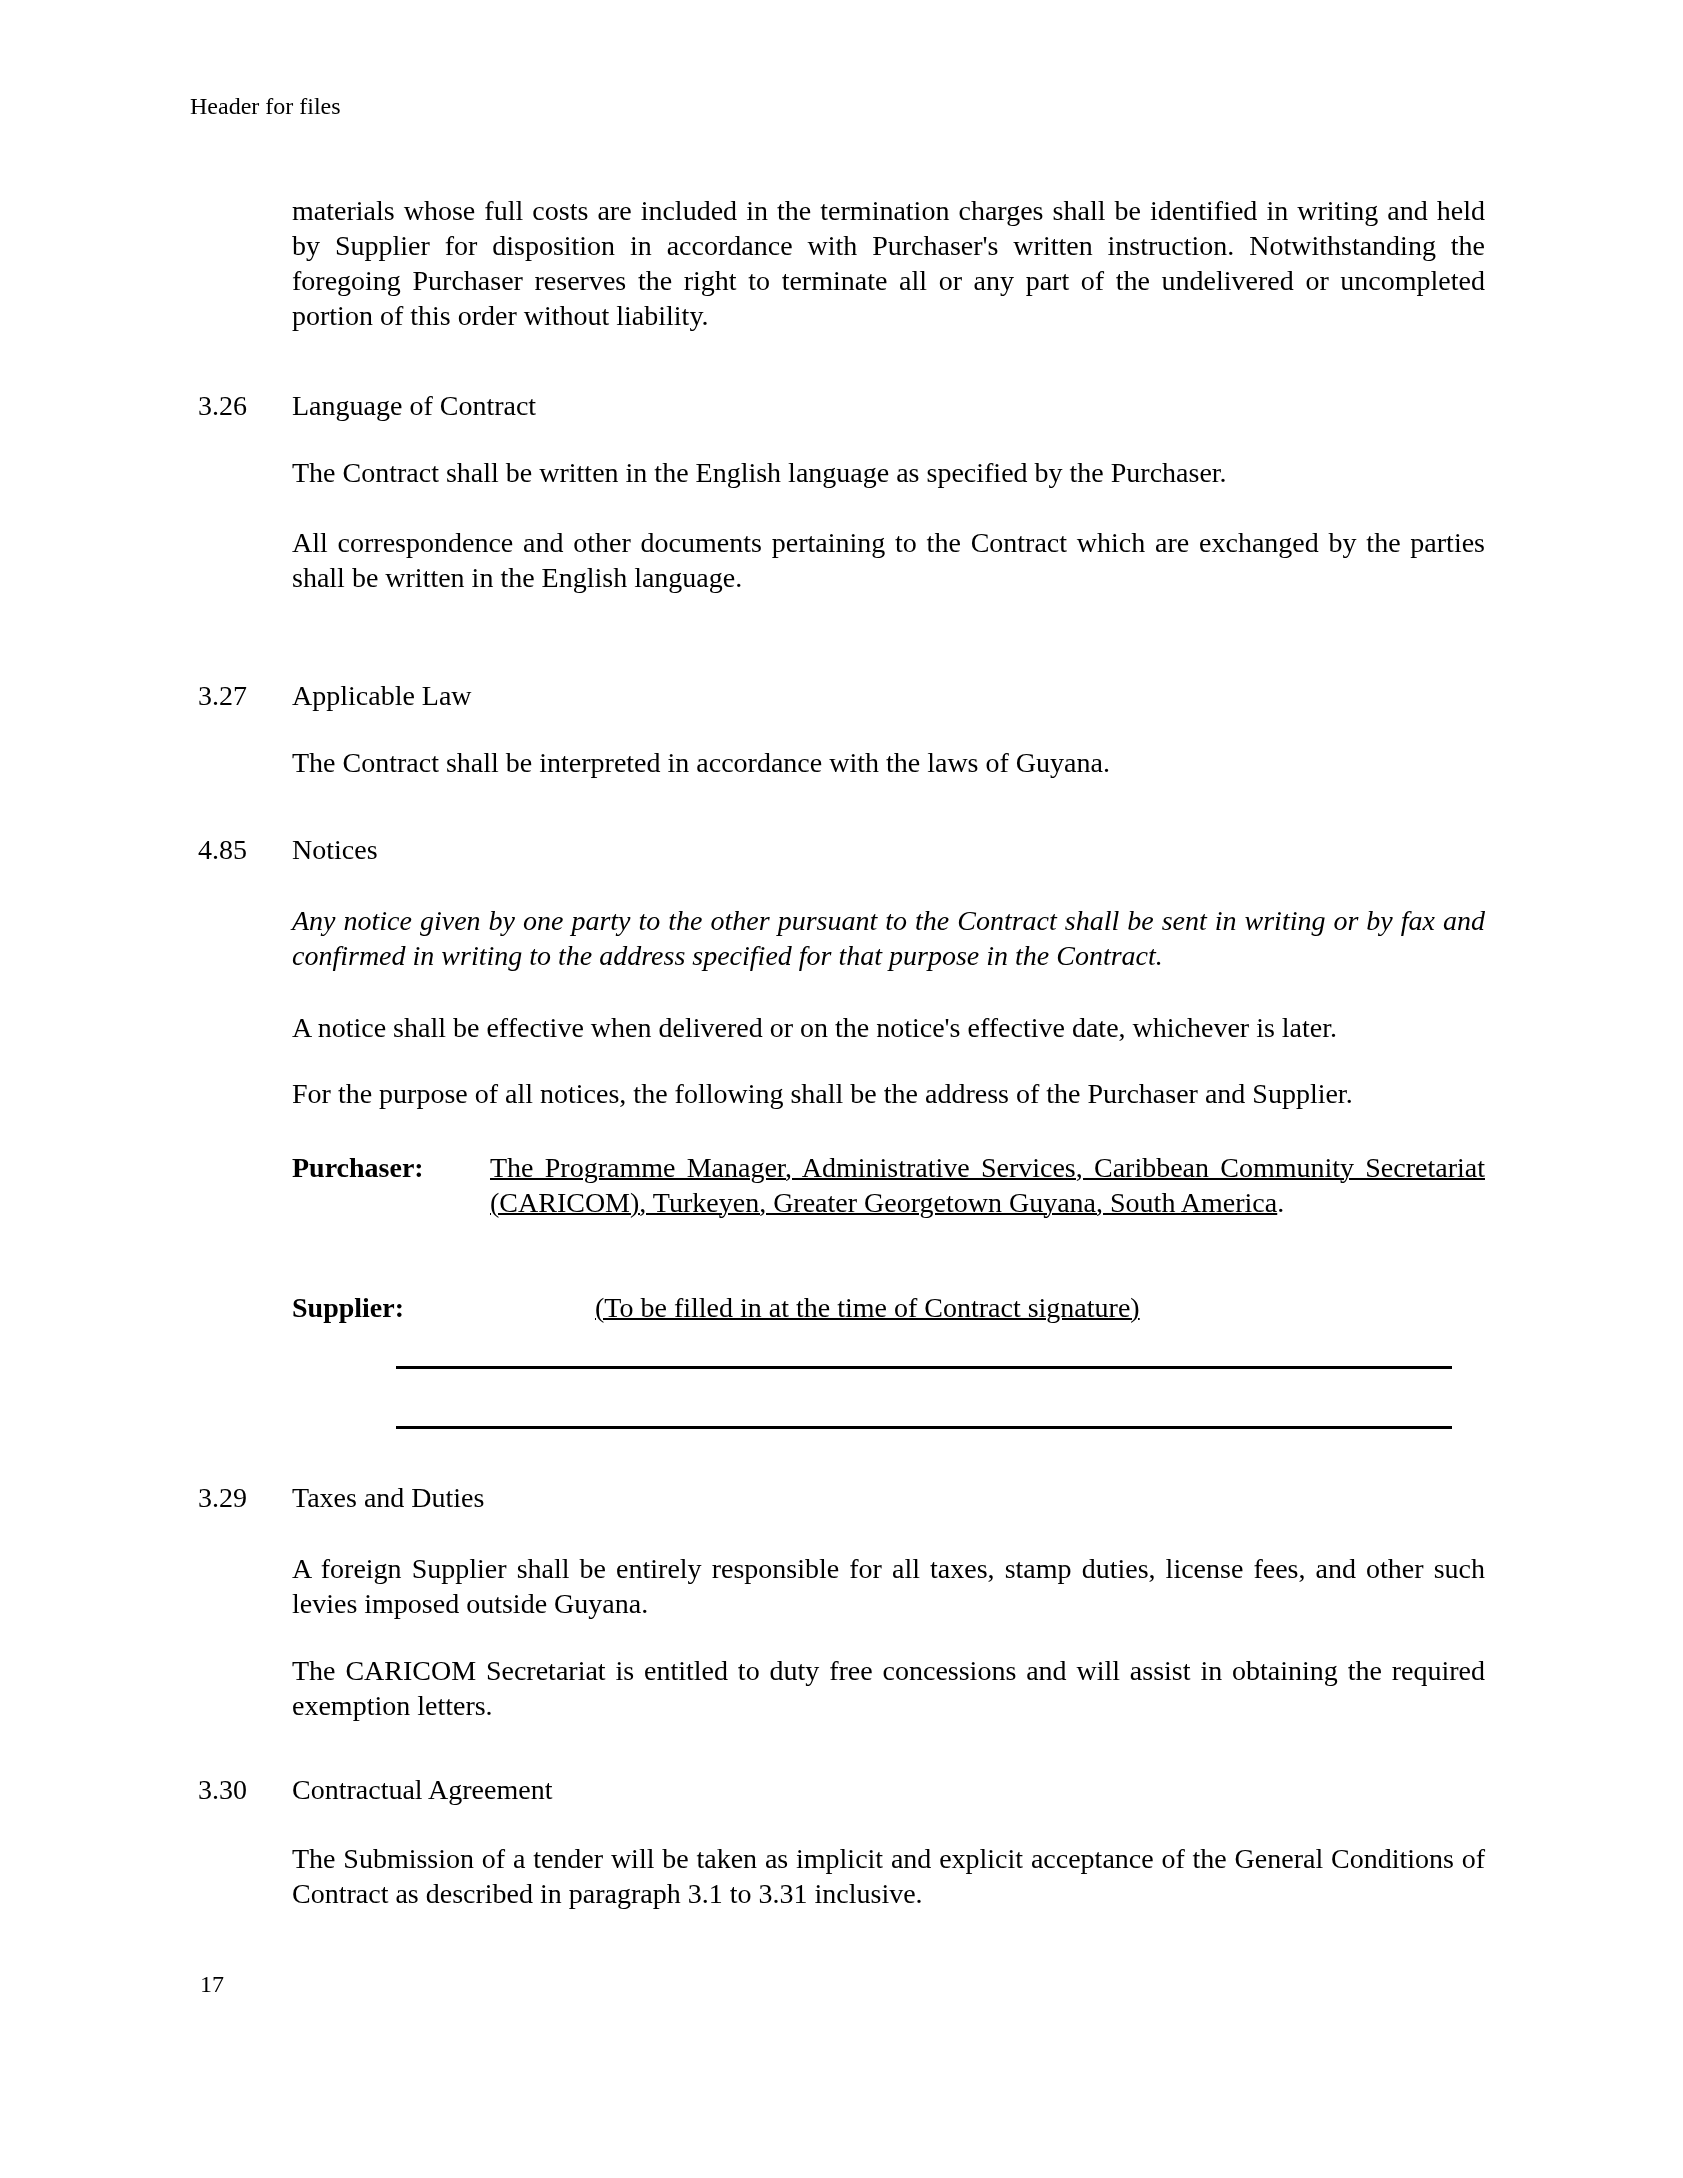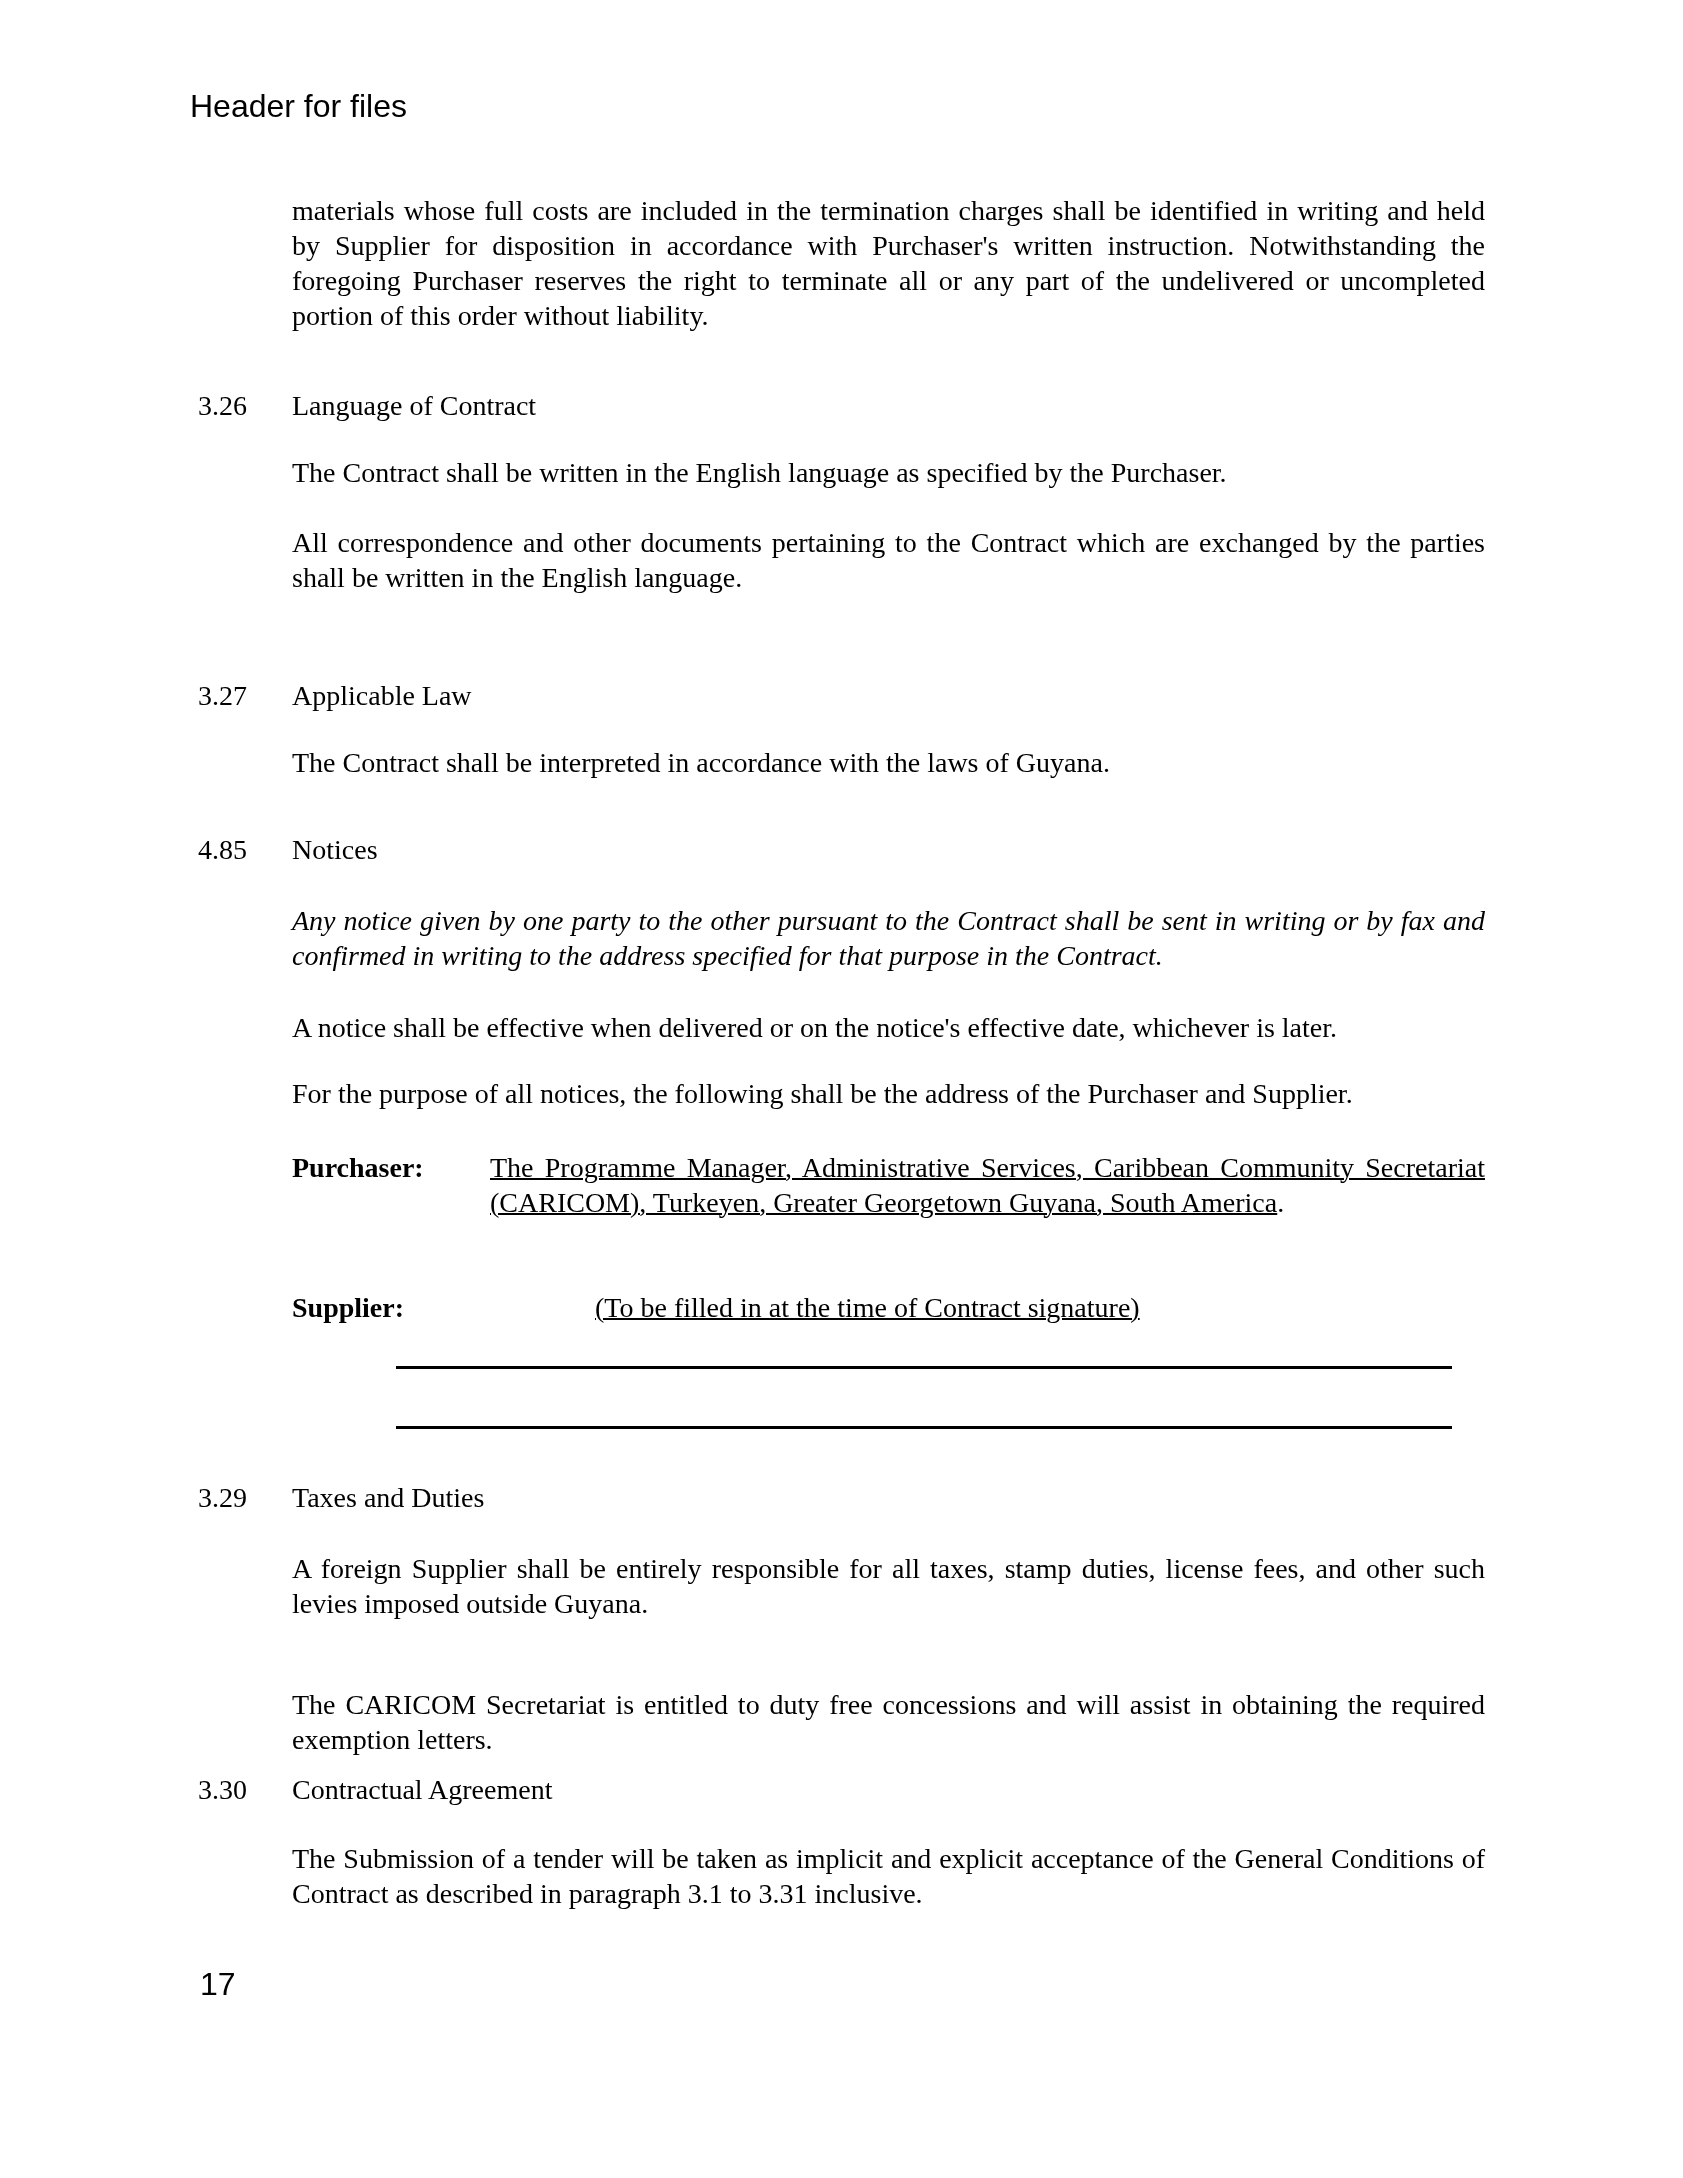--- a/index.html
+++ b/index.html
@@ -8,22 +8,22 @@
     width: 1683px;
     height: 2178px;
     background: #ffffff;
     color: #000000;
     font-family: "Liberation Serif", serif;
     font-size: 28px;
     line-height: 35px;
     overflow: hidden;
   }
   .mono {
-    font-family: Liberation Sans, sans-serif;
-    font-size: 32px;
+    font-family: Liberation Serif, serif;
+    font-size: 24px;
     line-height: 28px;
   }
   .para {
     position: absolute;
     left: 292px;
     width: 1193px;
     text-align: justify;
   }
   .sec-heading {
     position: absolute;
@@ -103,21 +103,21 @@
     <span class="addr-val"><span class="u">The Programme Manager, Administrative Services, Caribbean Community Secretariat (CARICOM), Turkeyen, Greater Georgetown Guyana, South America</span><span>.</span></span>
   </div>
 
   <div class="sig-rule" style="top:1366px;"></div>
   <div class="sig-rule" style="top:1426px;"></div>
 
   <div class="sec-heading" style="top:1480px;">
     <span class="sec-num">3.29</span><span>Taxes and Duties</span>
   </div>
   <div class="para" style="top:1551px;">A foreign Supplier shall be entirely responsible for all taxes, stamp duties, license fees, and other such levies imposed outside Guyana.</div>
-  <div class="para" style="top:1653px;margin-top:34px;">The CARICOM Secretariat is entitled to duty free concessions and will assist in obtaining the required exemption letters.</div>
+  <div class="para" style="top:1653px;">The CARICOM Secretariat is entitled to duty free concessions and will assist in obtaining the required exemption letters.</div>
 
   <div class="sec-heading" style="top:1772px;">
     <span class="sec-num">3.30</span><span>Contractual Agreement</span>
   </div>
   <div class="para" style="top:1841px;">The Submission of a tender will be taken as implicit and explicit acceptance of the General Conditions of Contract as described in paragraph 3.1 to 3.31 inclusive.</div>
 
   <div class="mono" style="position:absolute; left:200px; top:1970px;">17</div>
 
 </div>
 

